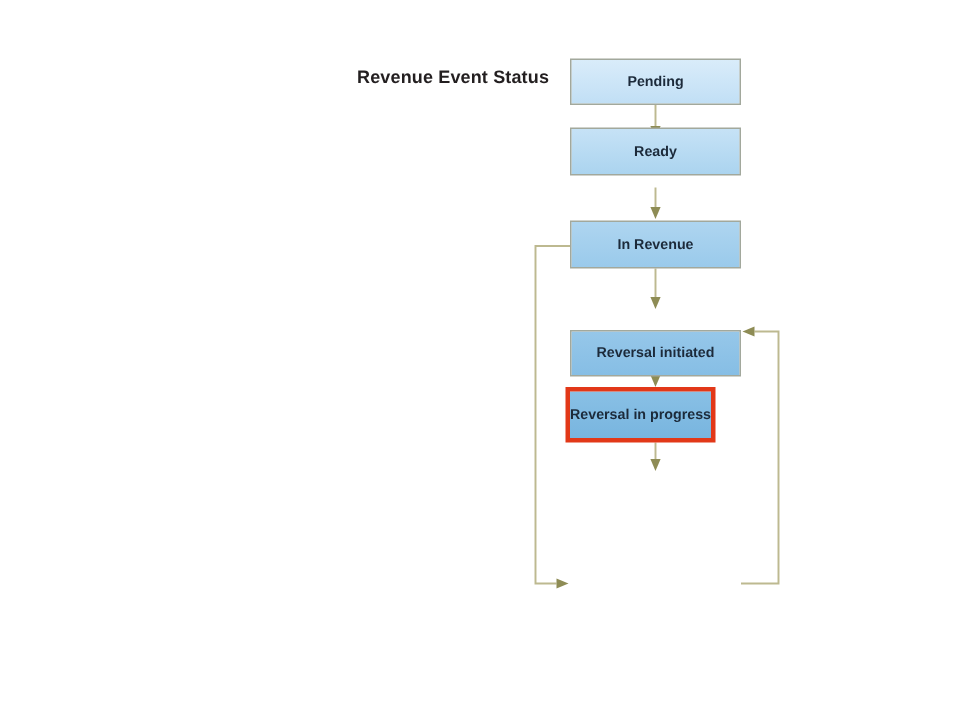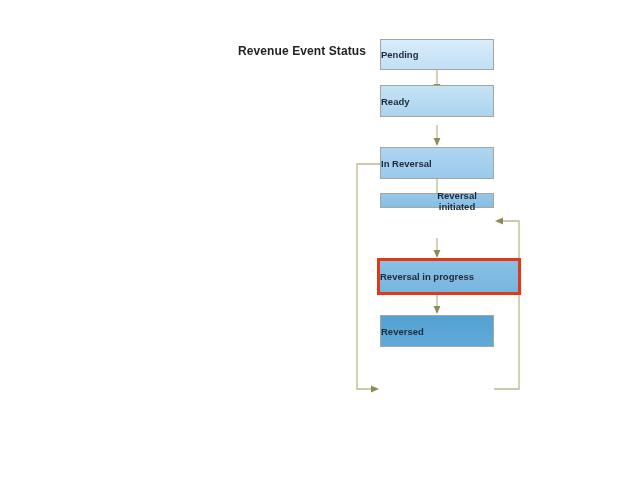--- a/index.html
+++ b/index.html
@@ -26,32 +26,32 @@
     white-space: nowrap;
   }
   .node {
     position: absolute;
     left: 380px;
     width: 114px;
     box-sizing: border-box;
     border: 1px solid var(--node-border, #a2a89c);
     display: flex;
     align-items: center;
-    justify-content: flex-start;
+    justify-content: center;
     font-size: 9.5px;
     font-weight: bold;
     color: var(--node-text, #1c2a3a);
     text-align: center;
   }
   .node-1 { top: 39px;  height: 31px; background: linear-gradient(to bottom, var(--node1-top), var(--node1-bottom)); }
   .node-2 { top: 85px;  height: 32px; background: linear-gradient(to bottom, var(--node2-top), var(--node2-bottom)); }
   .node-3 { top: 147px; height: 32px; background: linear-gradient(to bottom, var(--node3-top), var(--node3-bottom)); }
-  .node-4 { top: 193px; height: 15px; background: linear-gradient(to bottom, var(--node4-top), var(--node4-bottom)); padding-left: 40px; }
+  .node-4 { top: 220px; height: 31px; background: linear-gradient(to bottom, var(--node4-top), var(--node4-bottom)); }
   .node-5 {
-    top: 258px; height: 37px; left: 377px; width: 144px;
+    top: 258px; height: 37px; left: 377px; width: 100px;
     border: 3px solid var(--highlight, #e23818);
     background: linear-gradient(to bottom, var(--node5-top), var(--node5-bottom));
   }
   .node-6 { top: 315px; height: 32px; background: linear-gradient(to bottom, var(--node6-top), var(--node6-bottom)); }
   .node-7 { top: 373px; height: 32px; background: linear-gradient(to bottom, var(--node7-top), var(--node7-bottom)); }
   .connector-layer {
     position: absolute;
     left: 0; top: 0;
     width: 640px;
     height: 480px;
@@ -114,29 +114,26 @@
 
   <div class="node node-1">
     <span>Pending</span>
   </div>
 
   <div class="node node-2">
     <span>Ready</span>
   </div>
 
   <div class="node node-3">
-    <span>In Reversal</span>
+    <span>In Revenue</span>
   </div>
 
   <div class="node node-4">
     <span>Reversal initiated</span>
   </div>
 
   <div class="node node-5">
     <span>Reversal in progress</span>
   </div>
 
-  <div class="node node-6">
-    <span>Reversed</span>
-  </div>
 
 
 </div>
 
 </body></html>

